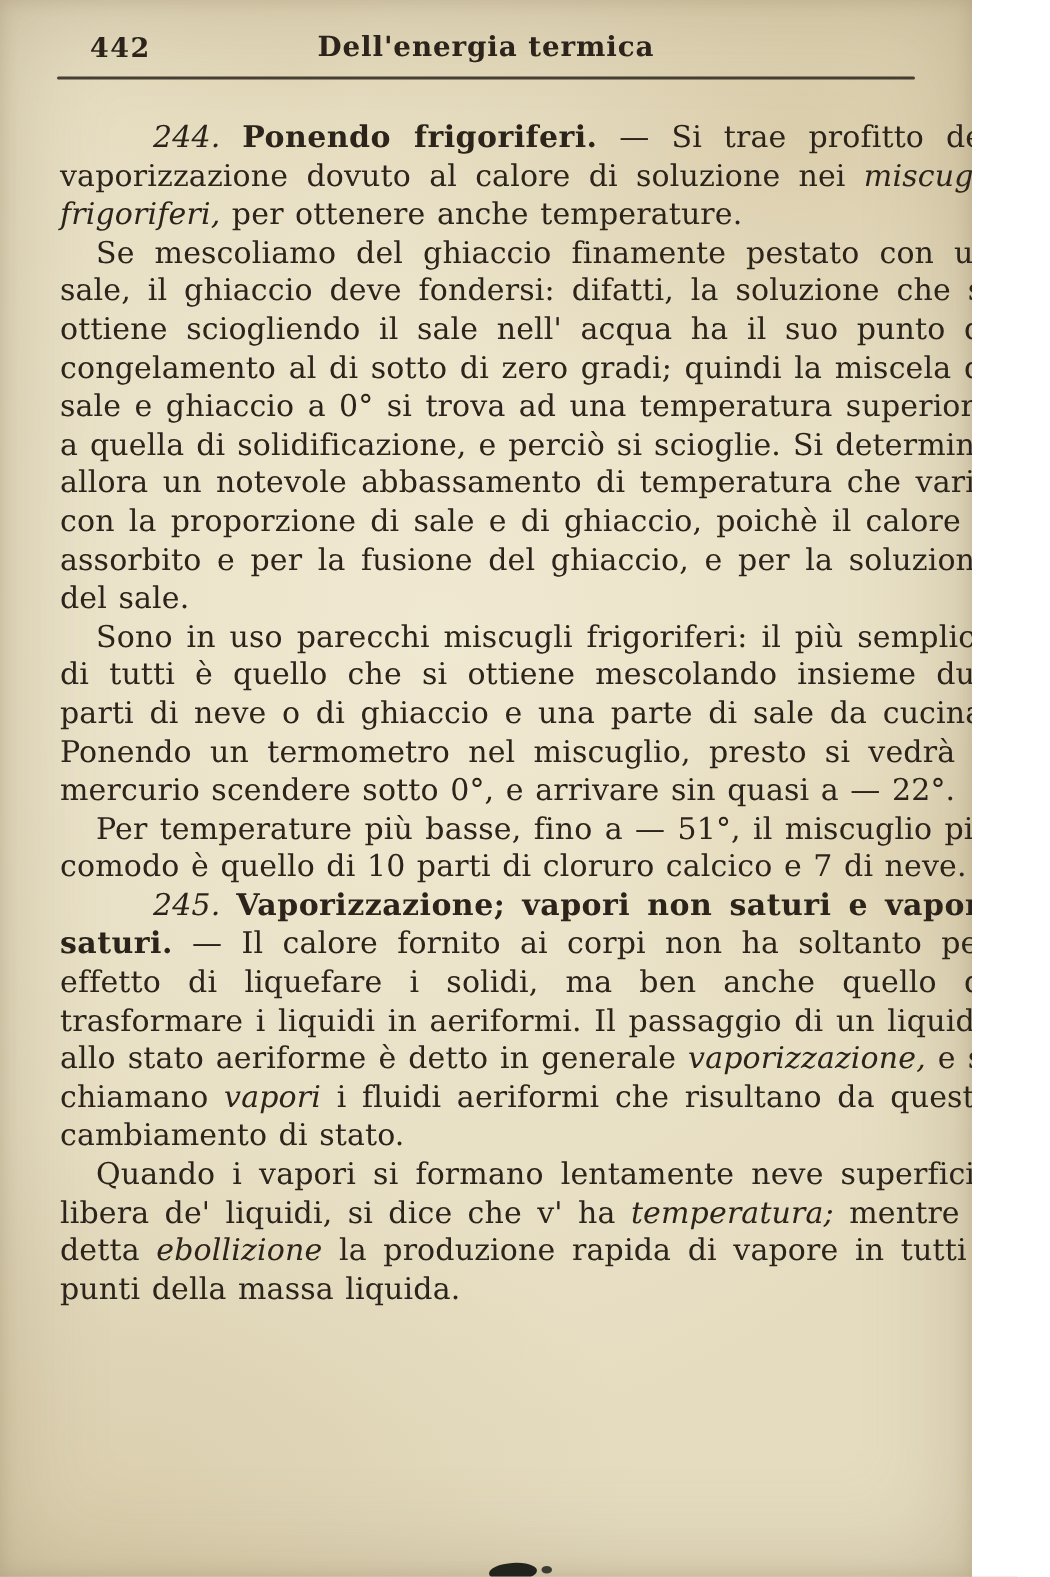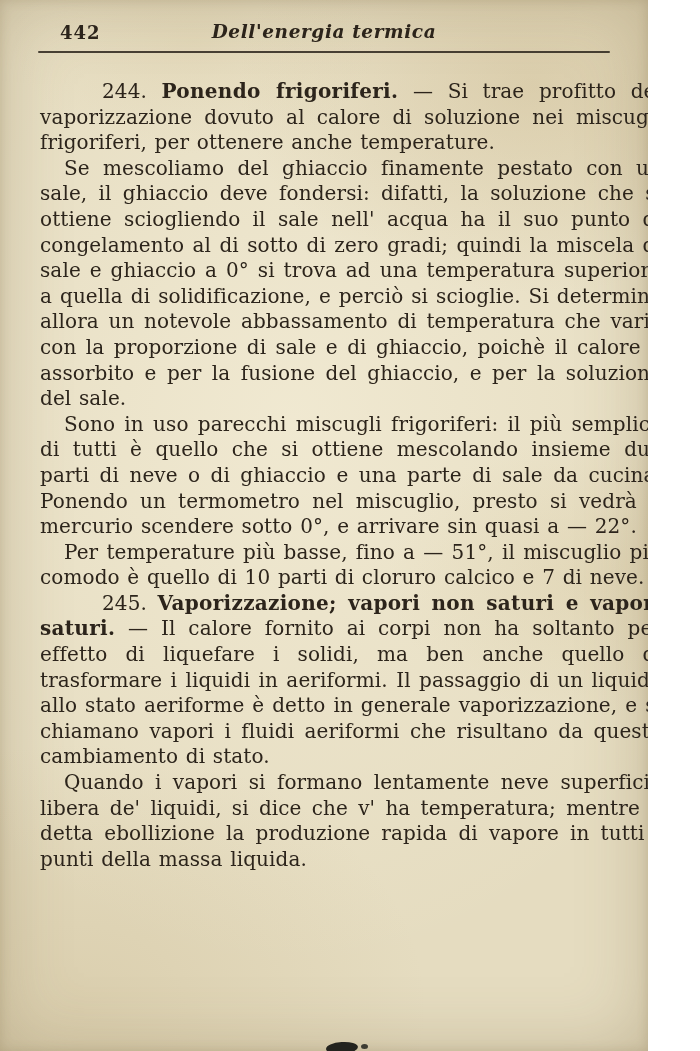--- a/index.html
+++ b/index.html
@@ -19,35 +19,35 @@
     box-shadow: inset 0 0 70px rgba(110,90,50,0.28), inset 0 0 12px rgba(110,90,50,0.20);
   }
 
   .page-header { position:absolute; top:21px; left:40px; right:40px; height:28px; }
   .page-number {
     position:absolute; left:20px; top:1px;
     font-weight:bold; font-size:18px; letter-spacing:1px;
   }
   .running-title {
     position:absolute; left:0; right:0; top:0; text-align:center;
-    font-style:italic; font-weight:bold; font-size:18.5px; letter-spacing:0.6px;
+    font-weight:bold; font-size:18.5px; letter-spacing:0.6px;
   }
   .header-rule {
     position:absolute; top:51px; left:38px; right:38px; height:2px;
     background:rgba(44,36,27,0.85); border-radius:1px;
   }
 
   .text-block {
     position:absolute; top:79px; left:40px; width:622px;
     font-size:20px; line-height:25.6px;
     text-align:justify; word-spacing:0.06em; letter-spacing:0.1px;
   }
   .para { text-indent:24px; }
   .para.section { text-indent:62px; }
-  .i { }
+  .i { font-style:italic; }
   .b { font-weight:bold; letter-spacing:0.3px; }
 
   .artifact { position:absolute; background:#23231e; border-radius:50%; }
   .artifact.a1 { left:326px; bottom:-3px; width:32px; height:12px; transform:rotate(-4deg); }
   .artifact.a2 { left:361px; bottom:2px; width:7px; height:5px; opacity:0.85; }
 </style>
 </head>
 <body>
 
 <div class="page">

